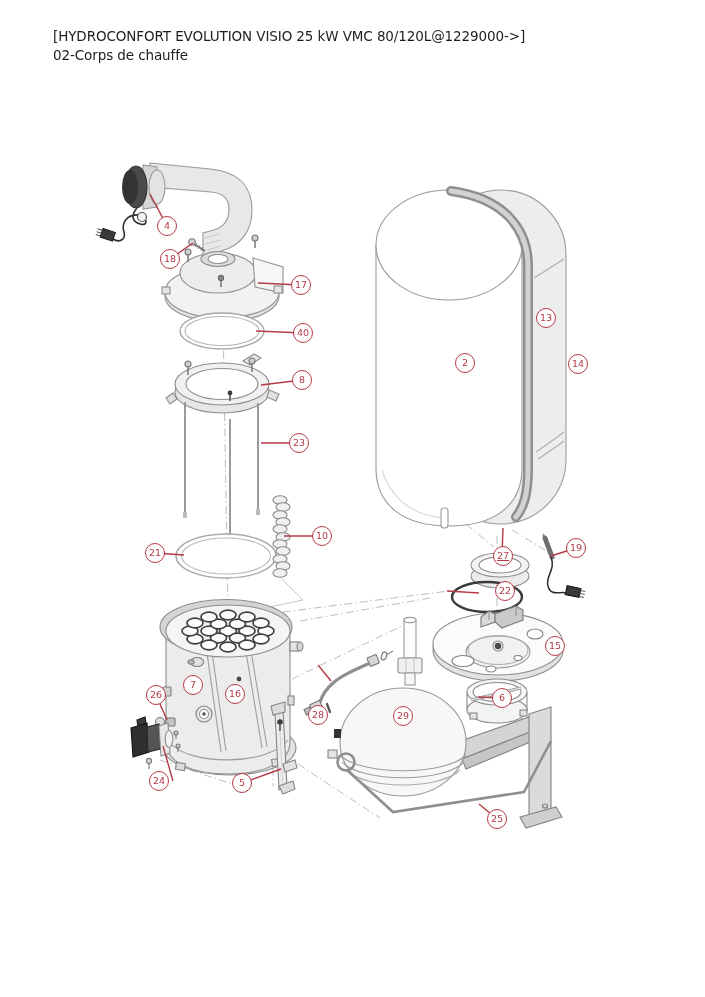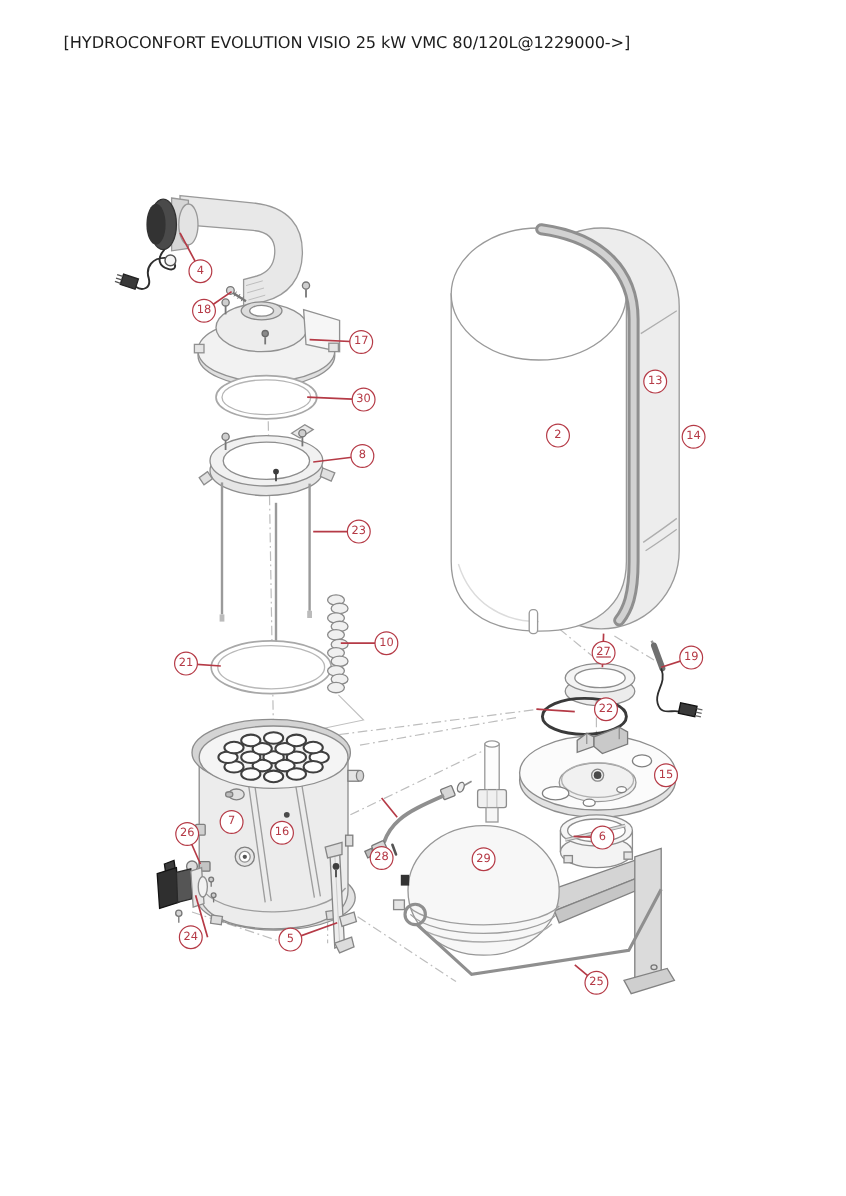--- a/index.html
+++ b/index.html
@@ -13,20 +13,21 @@
            display:flex;align-items:center;justify-content:center;font-size:9.5px;line-height:1;}
   .dd{stroke:#bdbdbd;stroke-width:1;stroke-dasharray:8,3,1.5,3;fill:none;}
 </style>
 </head>
 <body>
 
 <div class="page">
 
   <div class="title-block">
     <div>[HYDROCONFORT EVOLUTION VISIO 25 kW VMC 80/120L@1229000-&gt;]</div>
+    <div>02-Corps de chauffe</div>
   </div>
 
   <svg class="layer" width="705" height="997" viewBox="0 0 705 997">
     <g stroke="#9a9a9a" stroke-width="1.1" fill="none">
 
       <g>
         <path class="dd" d="M222,258 L228,617"></path>
         <path class="dd" d="M497,536 L497,688"></path>
         <path class="dd" d="M466,524 L494,547"></path>
         <path class="dd" d="M512,530 L545,550"></path>
@@ -323,29 +324,29 @@
       <line x1="156" y1="695" x2="167" y2="720" stroke="#b53a46" stroke-width="1.4"></line>
       <line x1="173" y1="781" x2="163" y2="746" stroke="#b53a46" stroke-width="1.4"></line>
       <line x1="242" y1="783" x2="281" y2="769" stroke="#b53a46" stroke-width="1.4"></line>
       <line x1="497" y1="819" x2="479" y2="804" stroke="#b53a46" stroke-width="1.4"></line>
     </svg>
 
   <div id="callout-layer">
       <div class="callout" style="left: 167px; top: 226px; border-color: rgb(181, 58, 70); color: rgb(181, 58, 70);">4</div>
       <div class="callout" style="left: 170px; top: 259px; border-color: rgb(181, 58, 70); color: rgb(181, 58, 70);">18</div>
       <div class="callout" style="left: 301px; top: 285px; border-color: rgb(181, 58, 70); color: rgb(181, 58, 70);">17</div>
-      <div class="callout" style="left: 303px; top: 333px; border-color: rgb(181, 58, 70); color: rgb(181, 58, 70);">30</div>
+      <div class="callout" style="left: 303px; top: 333px; border-color: rgb(181, 58, 70); color: rgb(181, 58, 70);">40</div>
       <div class="callout" style="left: 302px; top: 380px; border-color: rgb(181, 58, 70); color: rgb(181, 58, 70);">8</div>
       <div class="callout" style="left: 299px; top: 443px; border-color: rgb(181, 58, 70); color: rgb(181, 58, 70);">23</div>
       <div class="callout" style="left: 465px; top: 363px; border-color: rgb(181, 58, 70); color: rgb(181, 58, 70);">2</div>
       <div class="callout" style="left: 546px; top: 318px; border-color: rgb(181, 58, 70); color: rgb(181, 58, 70);">13</div>
       <div class="callout" style="left: 548px; top: 364px; border-color: rgb(181, 58, 70); color: rgb(181, 58, 70); margin-left: 20px;">14</div>
       <div class="callout" style="left: 155px; top: 553px; border-color: rgb(181, 58, 70); color: rgb(181, 58, 70);">21</div>
       <div class="callout" style="left: 322px; top: 536px; border-color: rgb(181, 58, 70); color: rgb(181, 58, 70);">10</div>
-      <div class="callout" style="left: 503px; top: 544px; border-color: rgb(181, 58, 70); color: rgb(181, 58, 70); text-decoration: underline;">27</div>
+      <div class="callout" style="left: 503px; top: 556px; border-color: rgb(181, 58, 70); color: rgb(181, 58, 70); text-decoration: underline;">27</div>
       <div class="callout" style="left: 576px; top: 548px; border-color: rgb(181, 58, 70); color: rgb(181, 58, 70);">19</div>
       <div class="callout" style="left: 447px; top: 591px; border-color: rgb(181, 58, 70); color: rgb(181, 58, 70); margin-left: 48px;">22</div>
       <div class="callout" style="left: 555px; top: 646px; border-color: rgb(181, 58, 70); color: rgb(181, 58, 70);">15</div>
       <div class="callout" style="left: 502px; top: 698px; border-color: rgb(181, 58, 70); color: rgb(181, 58, 70);">6</div>
       <div class="callout" style="left: 318px; top: 665px; border-color: rgb(181, 58, 70); color: rgb(181, 58, 70); margin-top: 40px;">28</div>
       <div class="callout" style="left: 403px; top: 716px; border-color: rgb(181, 58, 70); color: rgb(181, 58, 70);">29</div>
       <div class="callout" style="left: 193px; top: 685px; border-color: rgb(181, 58, 70); color: rgb(181, 58, 70);">7</div>
       <div class="callout" style="left: 235px; top: 694px; border-color: rgb(181, 58, 70); color: rgb(181, 58, 70);">16</div>
       <div class="callout" style="left: 156px; top: 695px; border-color: rgb(181, 58, 70); color: rgb(181, 58, 70);">26</div>
       <div class="callout" style="left: 159px; top: 781px; border-color: rgb(181, 58, 70); color: rgb(181, 58, 70);">24</div>

